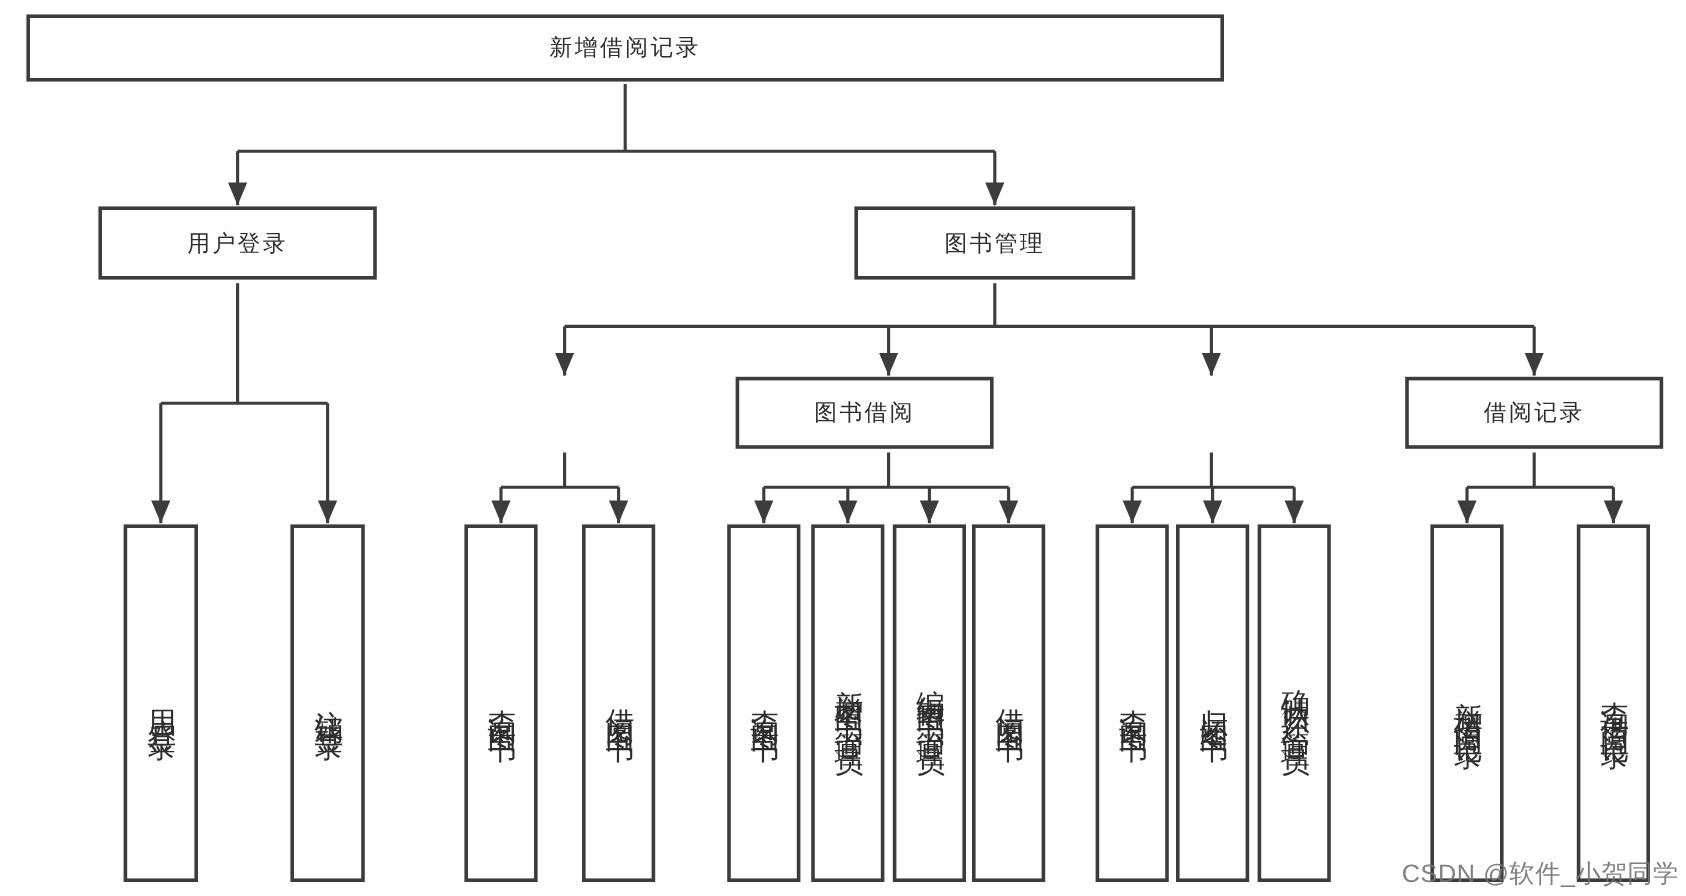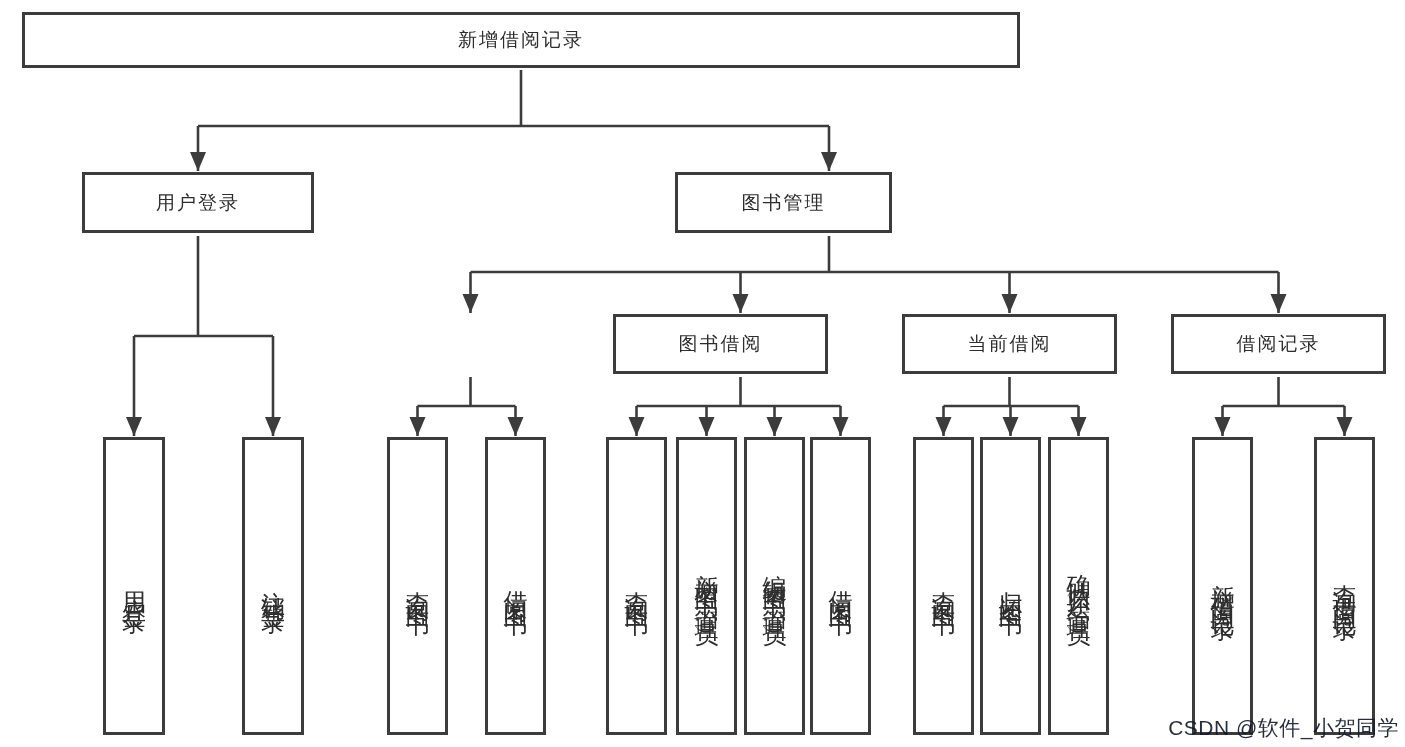--- a/index.html
+++ b/index.html
@@ -38,21 +38,21 @@
     font-size: 24px;
     letter-spacing: 7px;
     line-height: 1;
     white-space: normal;
   }
   .watermark {
     position: absolute;
     right: 6px;
     top: 714px;
     font-size: 21px;
-    color: #0f172a;
+    color: #737373;
     letter-spacing: 0.5px;
     z-index: 5;
     opacity: 0.9;
     white-space: nowrap;
   }
 </style>
 </head>
 <body>
 
 <div class="stage">
@@ -91,24 +91,23 @@
       <path d="M1010.5,406 V436" marker-end="url(#arrow)"></path>
       <path d="M1078.5,406 V436" marker-end="url(#arrow)"></path>
       <path d="M1222.5,406 V436" marker-end="url(#arrow)"></path>
       <path d="M1344.5,406 V436" marker-end="url(#arrow)"></path>
     </g>
   </svg>
 
   <div class="box" style="left:22px; top:12px; width:998px; height:56px;">新增借阅记录</div>
 
   <div class="box" style="left:82px; top:172px; width:232px; height:61px;">用户登录</div>
-  <div class="box" style="left:675px; top:172px; width:217px; height:61px;">图书管理</div>
+  <div class="box" style="left:712px; top:172px; width:234px; height:61px;">图书管理</div>
 
   <div class="box" style="left:613px; top:314px; width:215px; height:60px;">图书借阅</div>
-  <div class="box" style="left:902px; top:314px; width:215px; height:60px;">当前借阅</div>
   <div class="box" style="left:1171px; top:314px; width:215px; height:60px;">借阅记录</div>
 
   <div class="box vbox" style="left:103px; top:437px; width:62px; height:298px;">用户登录</div>
   <div class="box vbox" style="left:242px; top:437px; width:62px; height:298px;">注销登录</div>
 
   <div class="box vbox" style="left:387px; top:437px; width:61px; height:298px;">查询图书</div>
   <div class="box vbox" style="left:485px; top:437px; width:61px; height:298px;">借阅图书</div>
 
   <div class="box vbox" style="left:606px; top:437px; width:61px; height:298px;">查询图书</div>
   <div class="box vbox" style="left:676px; top:437px; width:61px; height:298px;">新增图书（管理员）</div>

